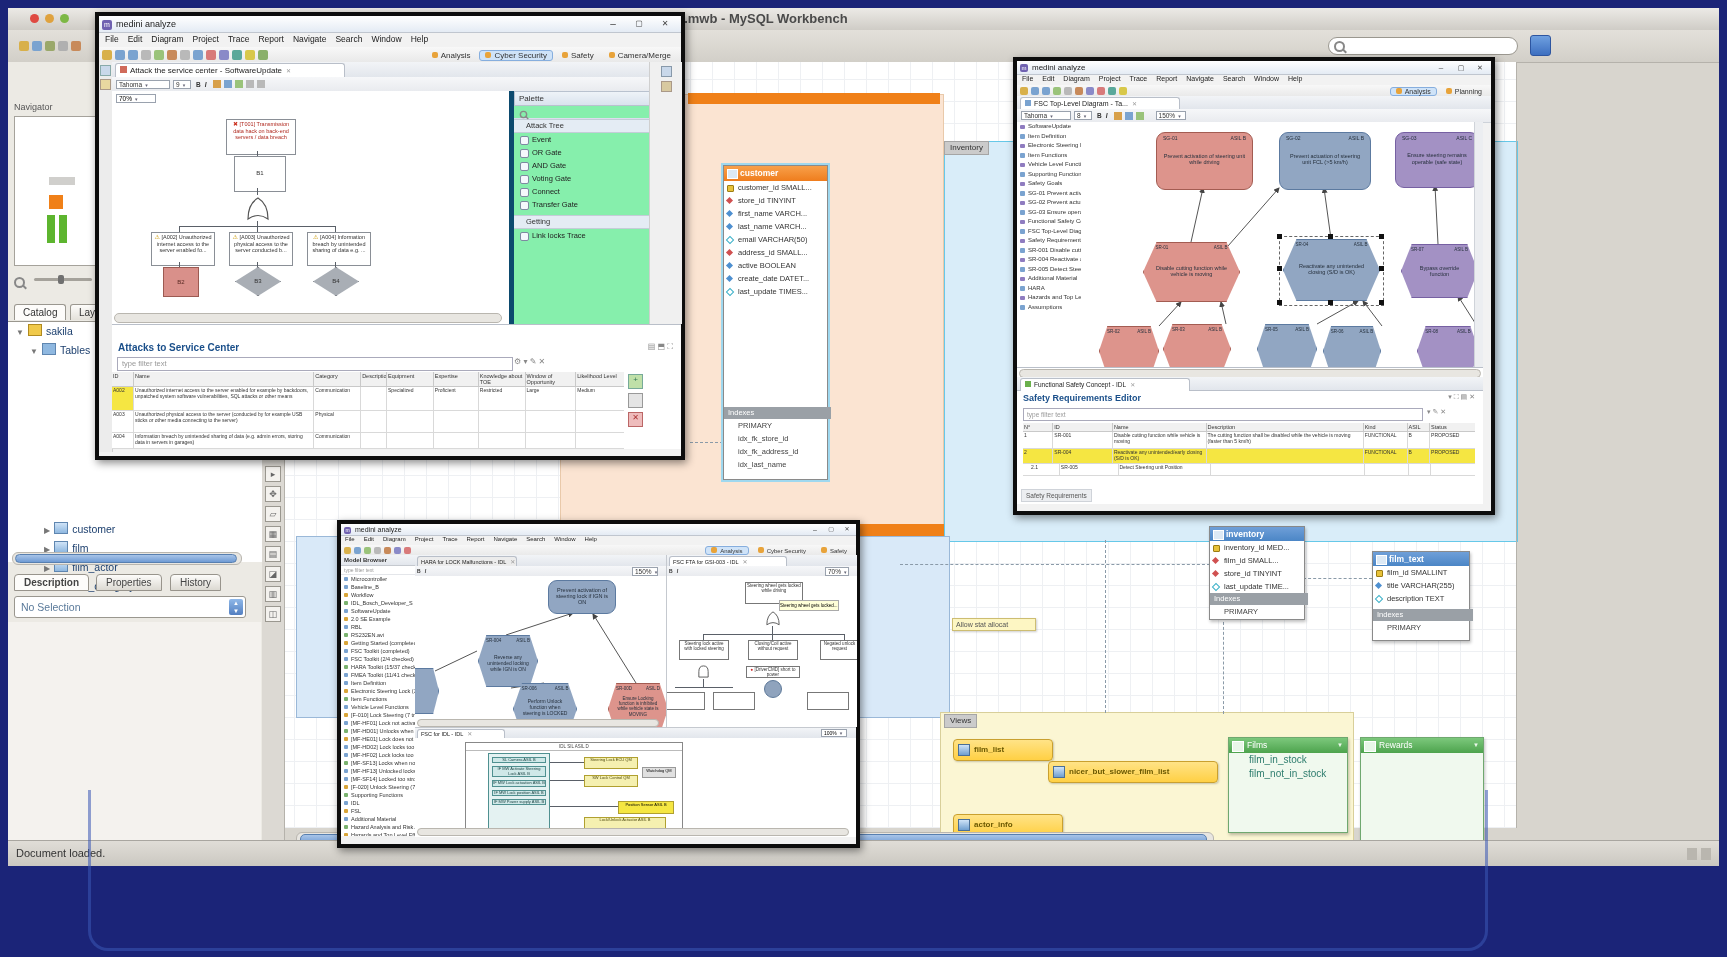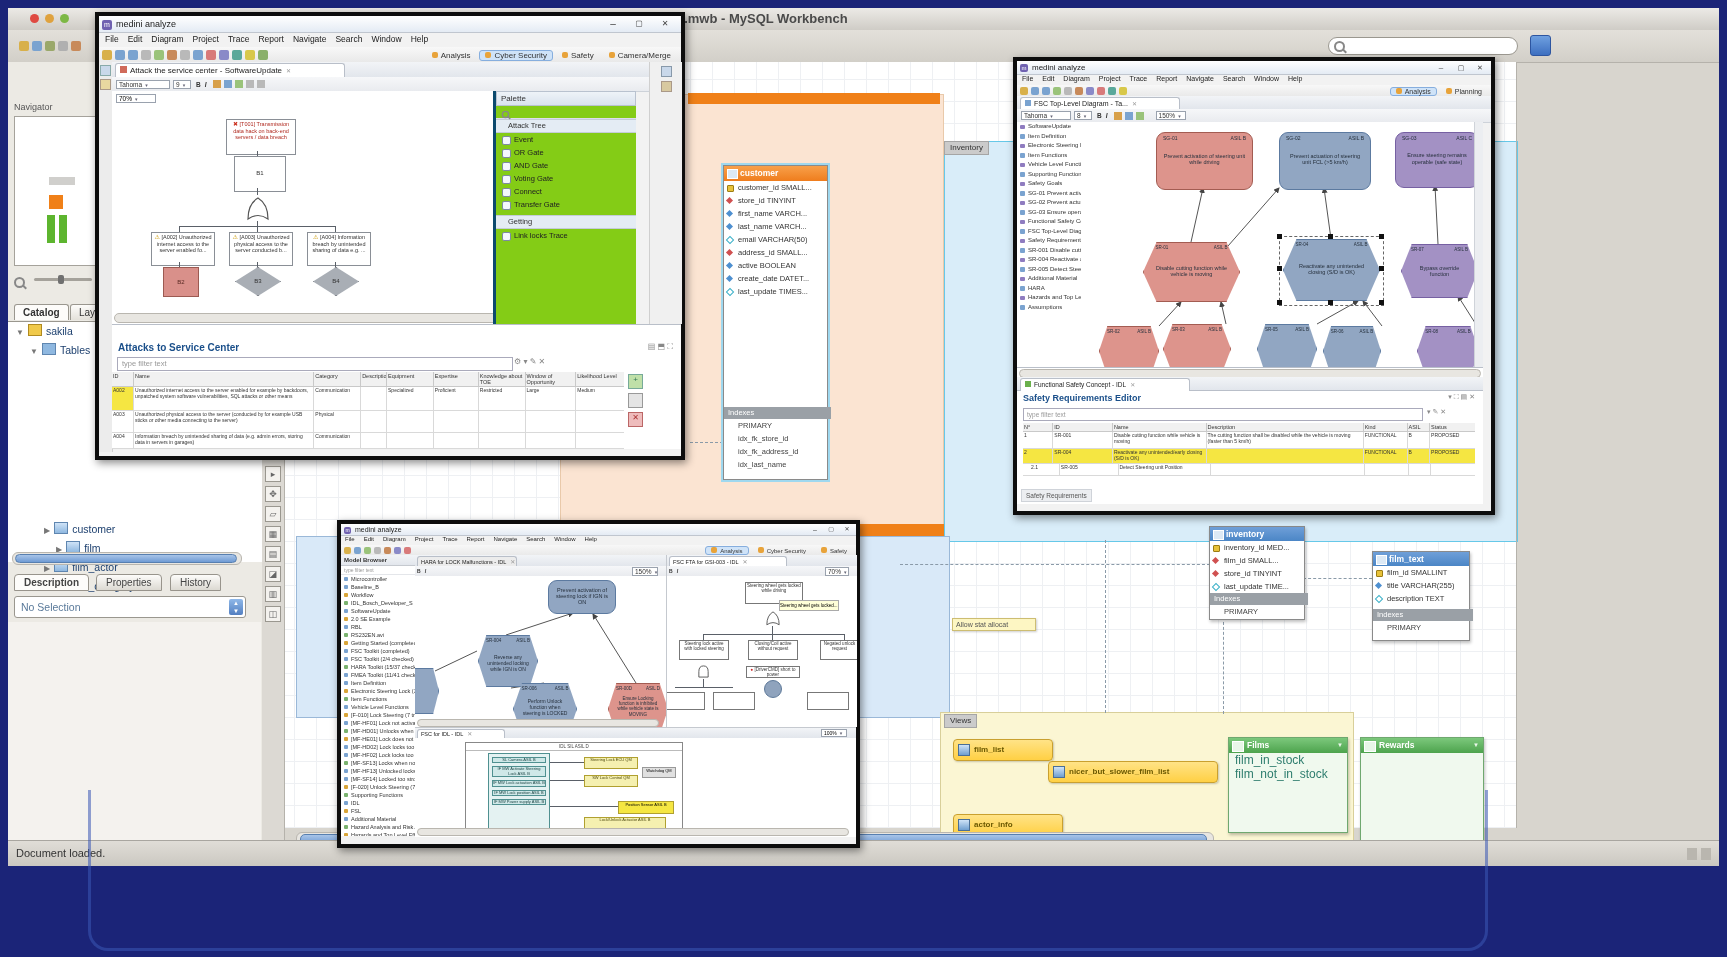--- a/index.html
+++ b/index.html
@@ -34,24 +34,24 @@
   .fi{position:absolute;left:3px;top:4px;width:5px;height:5px}
   .fi-key{background:#e8c23a;border:1px solid #9c7d14;border-radius:1px}
   .fi-red{background:#d05050;transform:rotate(45deg)}
   .fi-blue{background:#4d8fd0;transform:rotate(45deg)}
   .fi-open{background:#fff;border:1px solid #3ab0c8;transform:rotate(45deg);width:4px;height:4px}
   .idx-bar{background:#9aa0a6;color:#fff;font-size:7.5px;height:12px;line-height:12px;padding-left:4px}
   .irow{height:13px;line-height:13px;font-size:7.5px;color:#444;padding-left:14px}
   .vpill{height:20px;background:linear-gradient(#ffe387,#ffd044);border:1px solid #c9a02f;border-radius:4px;box-shadow:1px 1px 2px rgba(0,0,0,.2);font-size:8px;font-weight:bold;color:#6b5800;line-height:20px;padding-left:20px;position:relative;white-space:nowrap;overflow:hidden}
   .vpill::before{content:"";position:absolute;left:4px;top:4px;width:10px;height:10px;background:linear-gradient(#cfe3f7,#6f9fd0);border:1px solid #4a6f96}
   .rg{box-shadow:1px 2px 3px rgba(0,0,0,.25);border:1px solid #6fa86f;background:#f0f9ee}
-  .rg-h{height:15px;background:linear-gradient(#7cc87c,#4da34d);color:#fff;font-weight:bold;font-size:8.5px;line-height:15px;padding-left:18px;position:relative}
+  .rg-h{height:15px;background:linear-gradient(#7cc87c,#4da34d);color:#fff;font-weight:normal;font-size:8.5px;line-height:15px;padding-left:18px;position:relative}
   .rg-h::before{content:"";position:absolute;left:3px;top:3px;width:10px;height:9px;background:#e8f6e8;border:1px solid #fff}
   .rg-h::after{content:"▼";position:absolute;right:4px;top:0;font-size:6px;color:#eaf6ea}
-  .rrow{height:14px;line-height:14px;font-size:12px;color:#2e7d6e;padding-left:6px}
+  .rrow{height:14px;line-height:14px;font-size:10px;color:#2e7d6e;padding-left:20px}
   .note{background:#fdf6c3;border:1px solid #cdbd72;font-size:7px;color:#555;padding:2px 3px;box-shadow:1px 1px 2px rgba(0,0,0,.2)}
   .dashh{border-top:1px dashed #8a9aa8}
   .dashv{border-left:1px dashed #8a9aa8}
   .scroll-h{background:#e8e6e1;border:1px solid #b9b6af;border-radius:6px}
   .thumb{background:linear-gradient(#a8c4e8,#6f9bd4);border:1px solid #577fb0;border-radius:5px}
   
   .mwin{background:#f2f2f2;border:4px solid #0d0d0d;box-shadow:2px 3px 8px rgba(0,0,0,.45)}
   .mtitle{background:linear-gradient(#fff,#e4ebf4);border-bottom:1px solid #c0c6cf;color:#222;position:relative}
   .mico{display:inline-block;width:10px;height:10px;background:#6f61b0;border-radius:2px;color:#fff;font-size:7px;text-align:center;line-height:10px;margin:0 4px 0 3px}
   .wctl{position:absolute;top:0;color:#444;text-align:center}
@@ -222,28 +222,28 @@
     <div class="abs" style="left:6px;top:54px;width:80px;height:148px;background:#fff;border:1px solid #a5a29b">
       <div class="abs" style="left:34px;top:78px;width:14px;height:14px;background:#f08018"></div>
       <div class="abs" style="left:32px;top:98px;width:8px;height:28px;background:#5db52f"></div>
       <div class="abs" style="left:44px;top:98px;width:8px;height:28px;background:#5db52f"></div>
       <div class="abs" style="left:34px;top:60px;width:26px;height:8px;background:#d0cfcc"></div>
     </div>
     <div class="abs" style="left:6px;top:212px"><span class="mag"></span></div>
     <div class="abs" style="left:26px;top:216px;width:58px;height:3px;background:#a5a29b;border-radius:2px">
       <div class="abs" style="left:24px;top:-3px;width:6px;height:9px;background:#707070;border-radius:2px"></div>
     </div>
-    <div class="abs cat-tab" style="left:6px;top:242px;background:#fdfcfa;font-weight:bold">Catalog</div>
+    <div class="abs cat-tab" style="left:6px;top:242px;background:#fdfcfa;font-weight:normal">Catalog</div>
     <div class="abs cat-tab" style="left:62px;top:242px">Layers</div>
     <div class="abs" style="left:0;top:259px;width:254px;height:240px;background:#fff;border-top:1px solid #9a978f">
       <div class="tree-row" style="padding-left:8px"><span class="arr">▼</span><span style="display:inline-block;width:12px;height:10px;background:#f0c94a;border:1px solid #b08a20;margin:0 4px -1px 2px"></span><span>sakila</span></div>
       <div class="tree-row" style="padding-left:22px"><span class="arr">▼</span><span style="display:inline-block;width:12px;height:10px;background:#8fb8e0;border:1px solid #5f86b0;margin:0 4px -1px 2px"></span><span>Tables</span></div>
       <div class="abs" style="left:0;top:198px;width:254px">
         <div class="tree-row" style="padding-left:36px"><span class="arr">▶</span><span class="tbl-ic"></span><span>customer</span></div>
-        <div class="tree-row" style="padding-left:48px"><span class="arr">▶</span><span class="tbl-ic"></span><span>film</span></div>
+        <div class="tree-row" style="padding-left:36px"><span class="arr">▶</span><span class="tbl-ic"></span><span>film</span></div>
         <div class="tree-row" style="padding-left:36px"><span class="arr">▶</span><span class="tbl-ic"></span><span>film_actor</span></div>
         <div class="tree-row" style="padding-left:36px"><span class="arr">▶</span><span class="tbl-ic"></span><span>film_category</span></div>
         <div class="tree-row" style="padding-left:36px"><span class="arr">▶</span><span class="tbl-ic"></span><span>film_text</span></div>
       </div>
     </div>
     <div class="abs scroll-h" style="left:4px;top:490px;width:228px;height:11px">
       <div class="thumb abs" style="left:2px;top:1px;width:220px;height:7px"></div>
     </div>
     <div class="abs btab" style="left:6px;top:512px;background:#fdfcfa;font-weight:bold">Description</div>
     <div class="abs btab" style="left:88px;top:512px">Properties</div>
@@ -357,21 +357,21 @@
     <div class="node abs" style="left:195px;top:141px;width:58px;height:30px"><span style="color:#c90;font-size:6px">⚠ </span><span>[A004] Information breach by unintended sharing of data e.g. ...</span></div>
     <div class="line" style="left:67px;top:171px;width:1px;height:5px"></div>
     <div class="line" style="left:145px;top:171px;width:1px;height:5px"></div>
     <div class="line" style="left:223px;top:171px;width:1px;height:5px"></div>
     <div class="abs" style="left:51px;top:176px;width:34px;height:28px;background:#d9908a;border:1px solid #9c5a52;font-size:6px;text-align:center;line-height:28px;color:#5a2a24">B2</div>
     <div class="abs" style="left:123px;top:176px;width:44px;height:27px;background:#a9aeb5;border:1px solid #6a6f76;clip-path:polygon(50% 0,100% 50%,50% 100%,0 50%);font-size:6px;text-align:center;line-height:27px;color:#333">B3</div>
     <div class="abs" style="left:201px;top:176px;width:44px;height:27px;background:#a9aeb5;border:1px solid #6a6f76;clip-path:polygon(50% 0,100% 50%,50% 100%,0 50%);font-size:6px;text-align:center;line-height:27px;color:#333">B4</div>
     <div class="abs scroll-h" style="left:2px;top:222px;width:386px;height:8px"></div>
   </div>
 
-  <div class="abs" style="left:394px;top:75px;width:140px;height:233px;background:#84cc16;border-left:3px solid #0c4a6e">
+  <div class="abs" style="left:410px;top:75px;width:140px;height:233px;background:#86efac;border-left:5px solid #0c4a6e">
     <div class="pal-h" style="height:13px;line-height:13px">Palette</div>
     <div style="height:12px;border-bottom:1px solid #dde;padding-left:4px"><span class="mag" style="transform:scale(.7);margin-top:2px"></span></div>
     <div class="pal-g" style="height:12px;line-height:12px">Attack Tree</div>
     <div>
         <div class="pal-i">Event</div>
         <div class="pal-i">OR Gate</div>
         <div class="pal-i">AND Gate</div>
         <div class="pal-i">Voting Gate</div>
         <div class="pal-i">Connect</div>
         <div class="pal-i">Transfer Gate</div>

